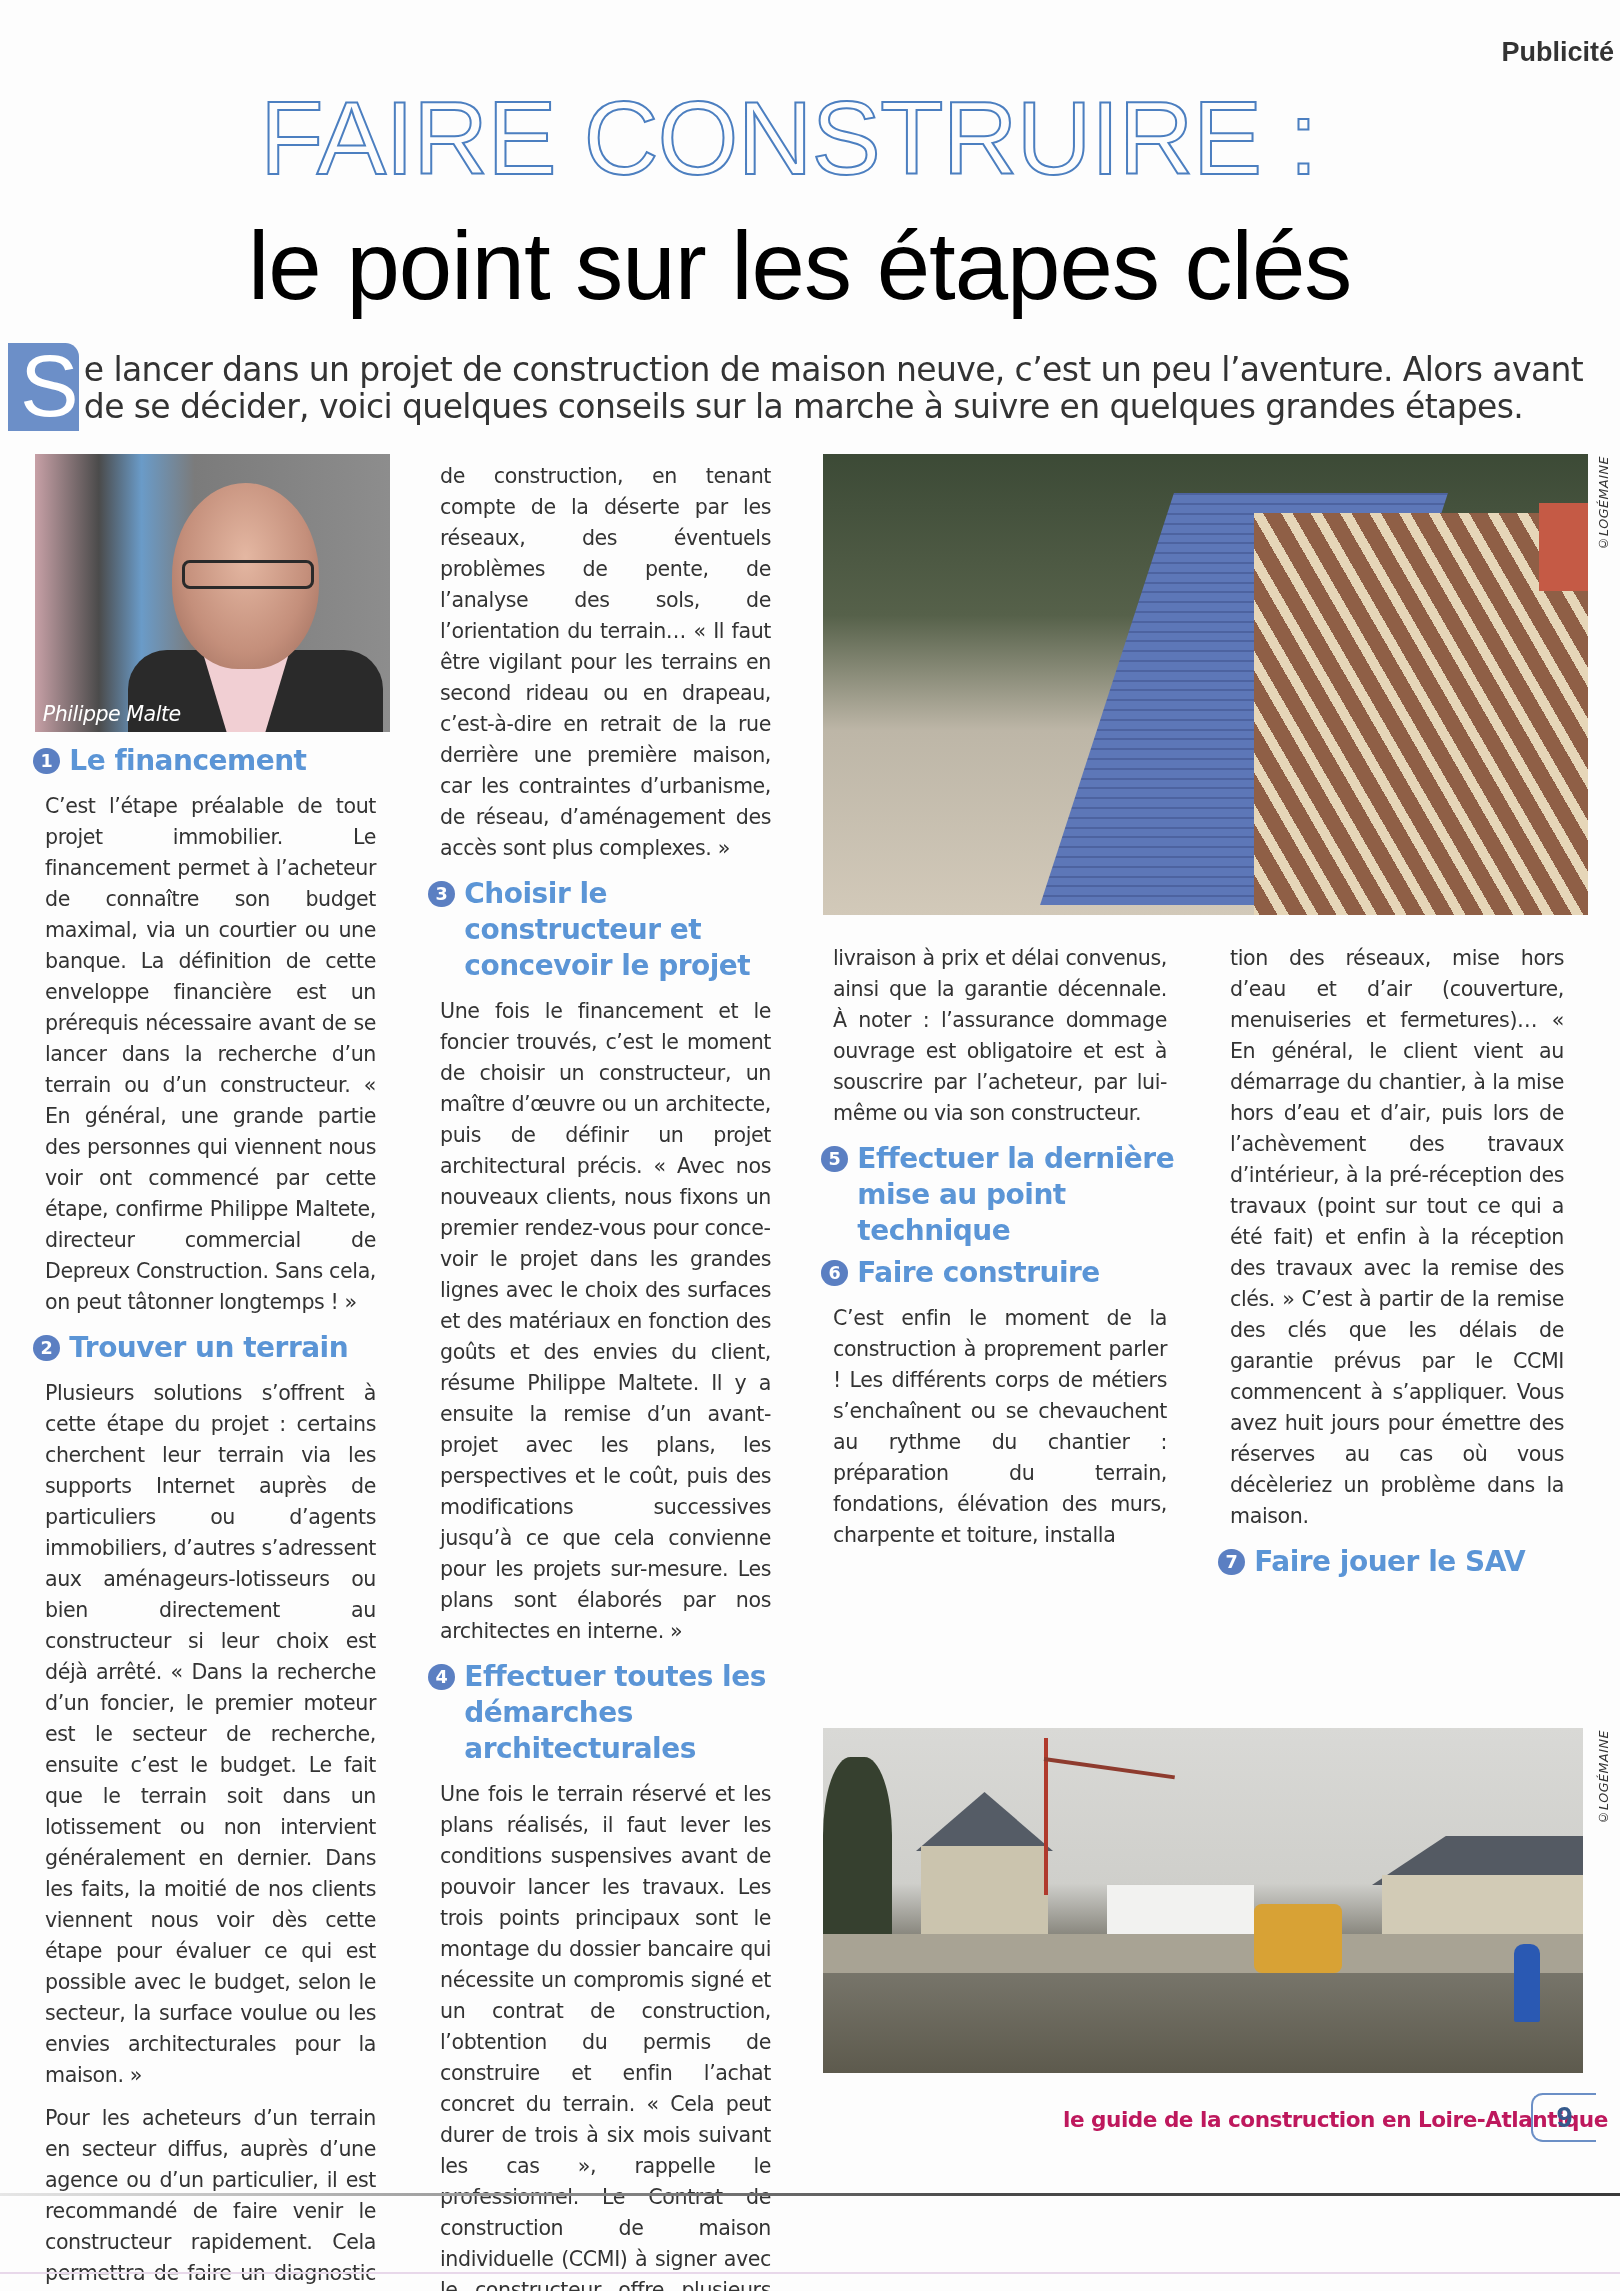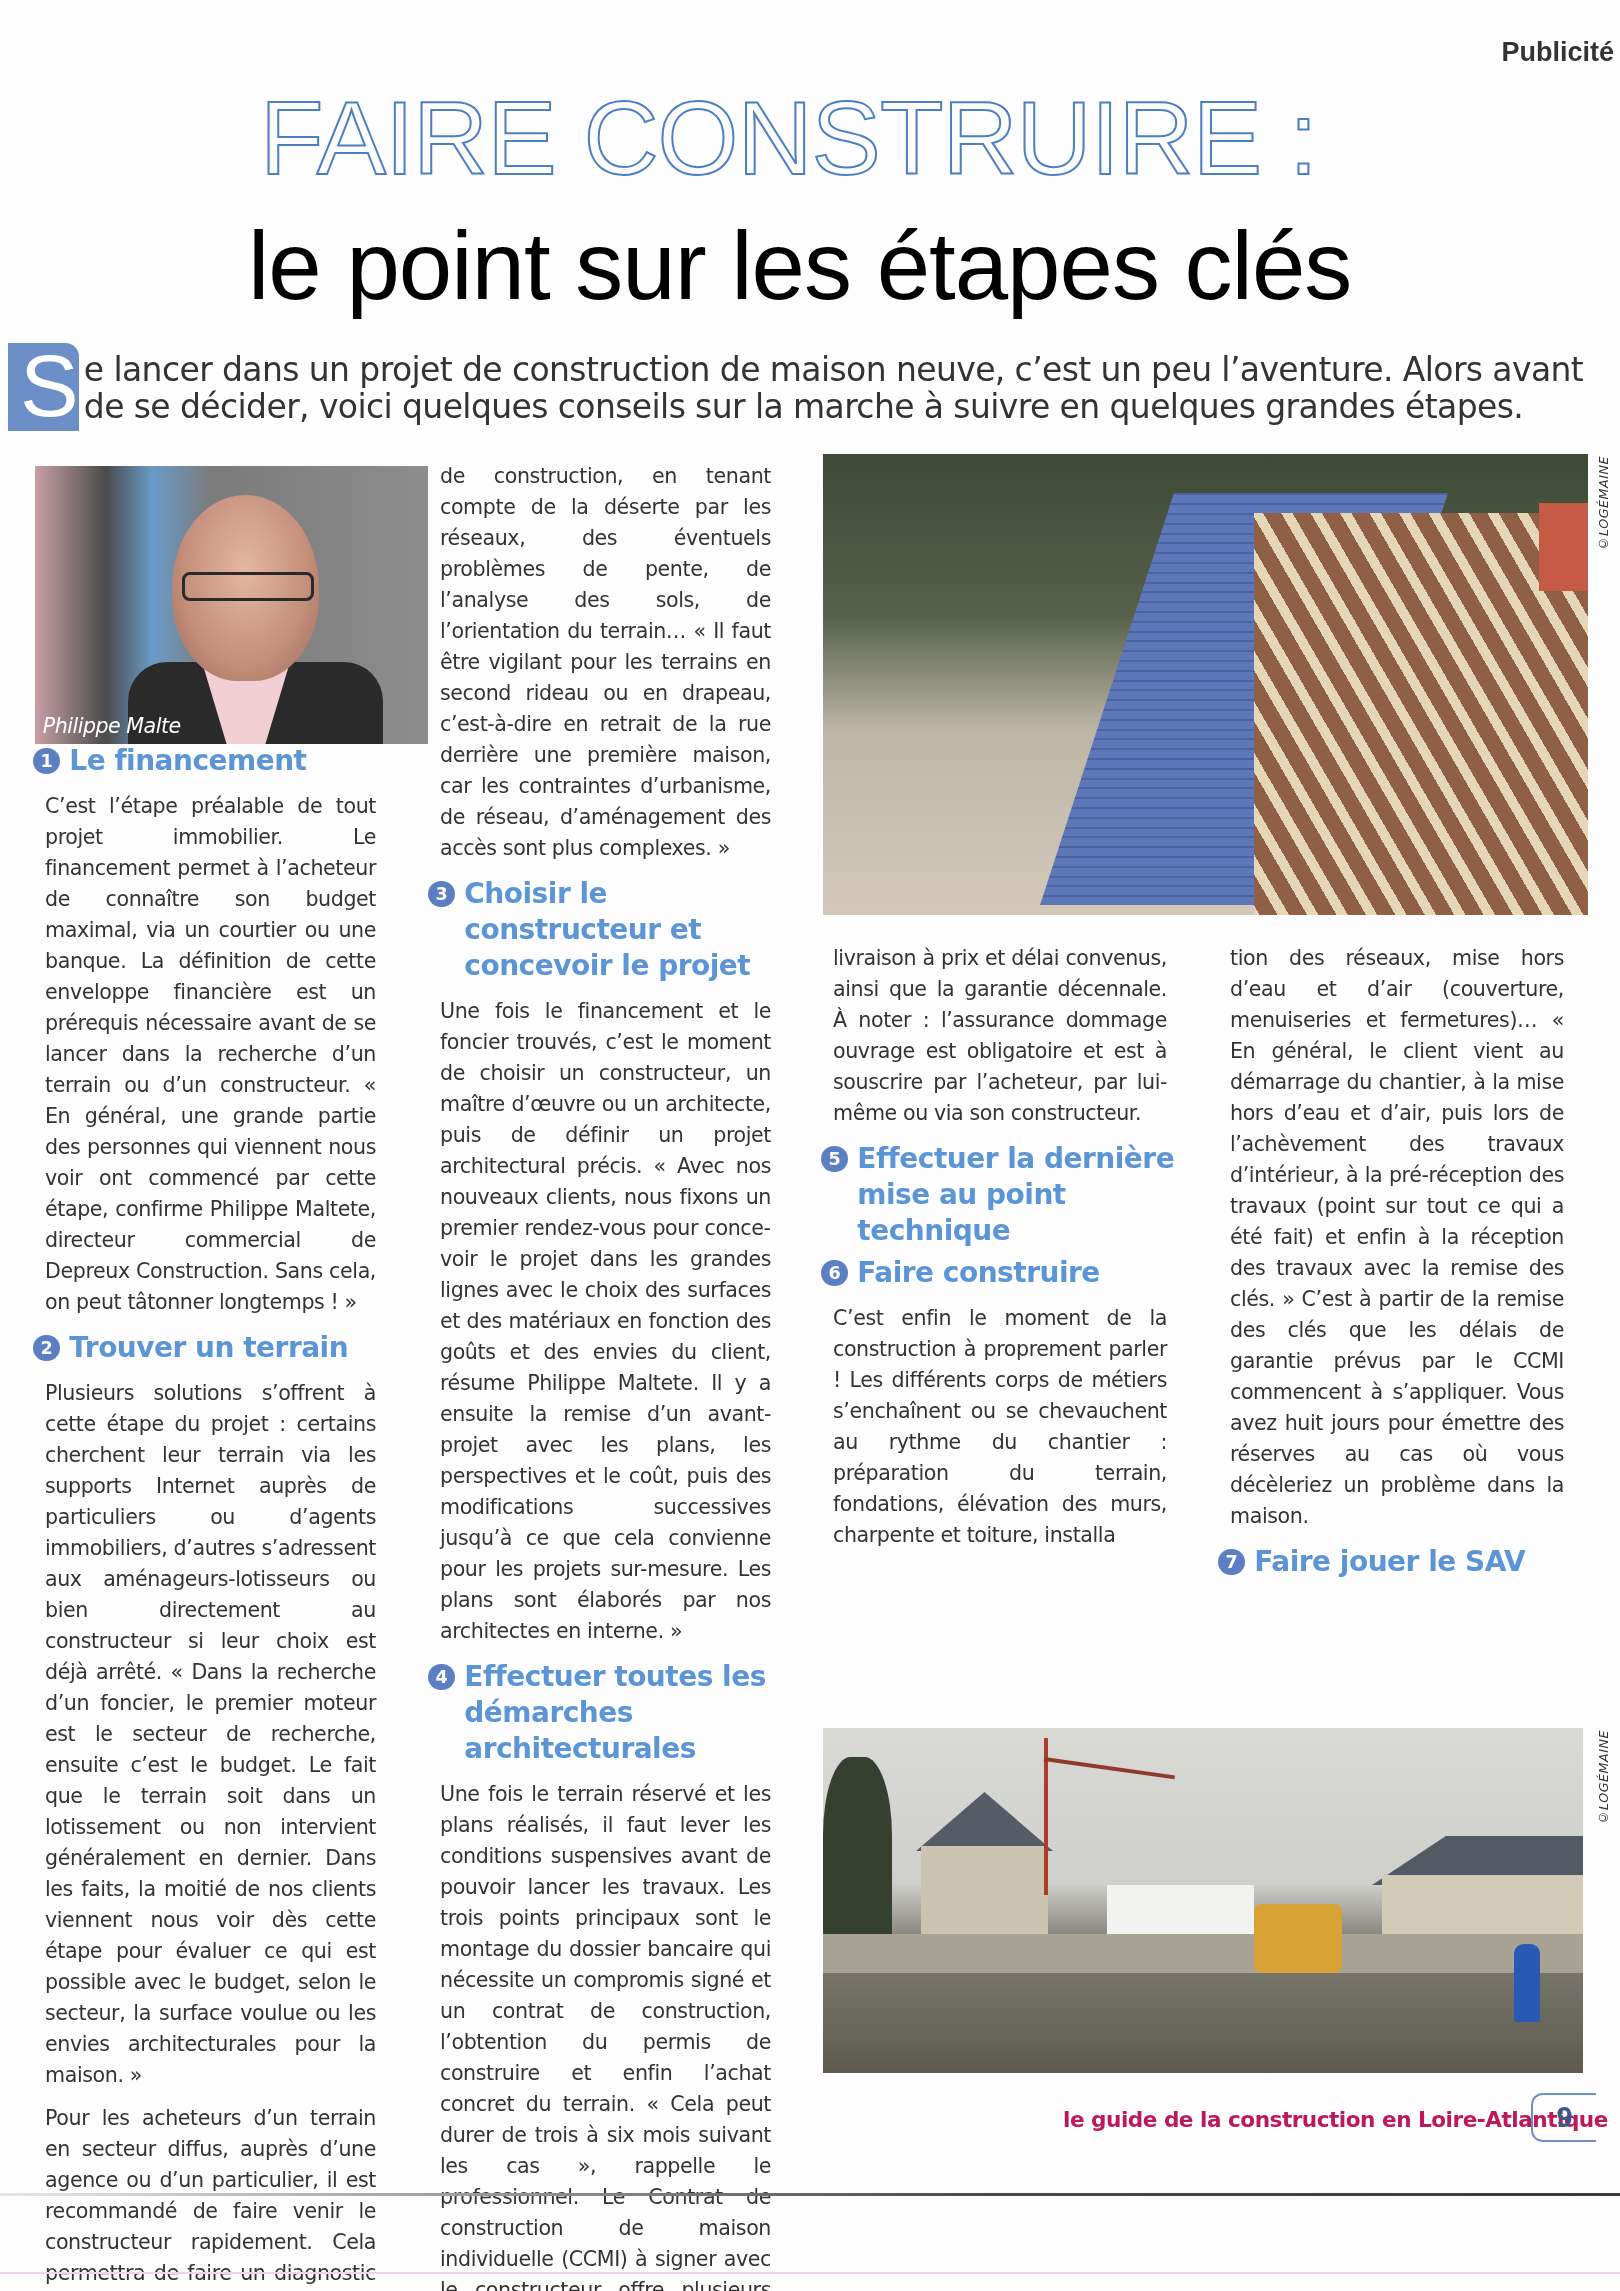--- a/index.html
+++ b/index.html
@@ -20,21 +20,21 @@
   .col1 { left: 33px; top: 451px; width: 355px; }
   .col2 { left: 428px; top: 449px; width: 355px; }
   .col3 { left: 821px; top: 931px; width: 358px; }
   .col4 { left: 1218px; top: 931px; width: 358px; }
 
   .section-head { color: #5b95d6; font-weight: bold; font-size: 28px; line-height: 36px; letter-spacing: -0.5px; text-align: left; display: flex; align-items: flex-start; font-family: "DejaVu Sans", sans-serif; margin-top: 5.9px; }
   .section-head .num { display: inline-block; flex: 0 0 auto; width: 26.5px; height: 26.5px; border-radius: 50%; background: #5b7fc2; color: #fff; font-size: 17.6px; line-height: 26.5px; text-align: center; margin: 4.9px 9.8px 0 0; font-weight: bold; }
   .section-head .htext { flex: 1 1 auto; }
 
   .photo { position: absolute; overflow: hidden; }
-  .photo-portrait { left: 35px; top: 454px; width: 393px; height: 278px; background: linear-gradient(90deg, #c7a0a6 0%, #4b4b4b 18%, #6a9bc8 30%, #7b7b7b 45%, #8d8d8d 100%); margin-top: 12px; }
+  .photo-portrait { left: 35px; top: 454px; width: 355px; height: 278px; background: linear-gradient(90deg, #c7a0a6 0%, #4b4b4b 18%, #6a9bc8 30%, #7b7b7b 45%, #8d8d8d 100%); }
   .portrait-head { position: absolute; left: 137px; top: 29px; width: 147px; height: 186px; border-radius: 50% 50% 45% 45%; background: radial-gradient(ellipse at 50% 40%, #e4b7a2 0%, #c48f7b 60%, #9a6a5a 100%); }
   .portrait-glasses { position: absolute; left: 147px; top: 106px; width: 132px; height: 29px; border: 3.9px solid #2a2a2a; border-radius: 7.8px; }
   .portrait-suit { position: absolute; left: 93px; top: 196px; width: 255px; height: 98px; background: #2a2a2a; border-radius: 39px 39px 0 0; }
   .portrait-shirt { position: absolute; left: 167px; top: 196px; width: 88px; height: 88px; background: #f1cfd3; clip-path: polygon(0 0, 100% 0, 70% 100%, 30% 100%); }
   .portrait-caption { position: absolute; left: 7.8px; bottom: 5.9px; font-style: italic; color: #fff; font-size: 20.6px; font-family: "DejaVu Sans", sans-serif; letter-spacing: -0.5px; }
 
   .photo-roof { left: 823px; top: 454px; width: 765px; height: 461px; background: linear-gradient(180deg, #3c4a36 0%, #56614a 35%, #bdb6a7 60%, #d2c9b9 100%); }
   .roof-slate { position: absolute; left: 284px; top: 39px; width: 274px; height: 412px; background: repeating-linear-gradient(0deg, #5d77b8 0 7.8px, #4d63a0 7.8px 9.8px); transform: skewX(-18deg); }
   .roof-battens { position: absolute; left: 431px; top: 59px; width: 353px; height: 412px; background: repeating-linear-gradient(60deg, #e6d6b8 0 9.8px, #8f5f46 9.8px 25.5px); }
   .roof-tiles-red { position: absolute; right: 0; top: 49px; width: 49px; height: 88px; background: #c55a45; }

